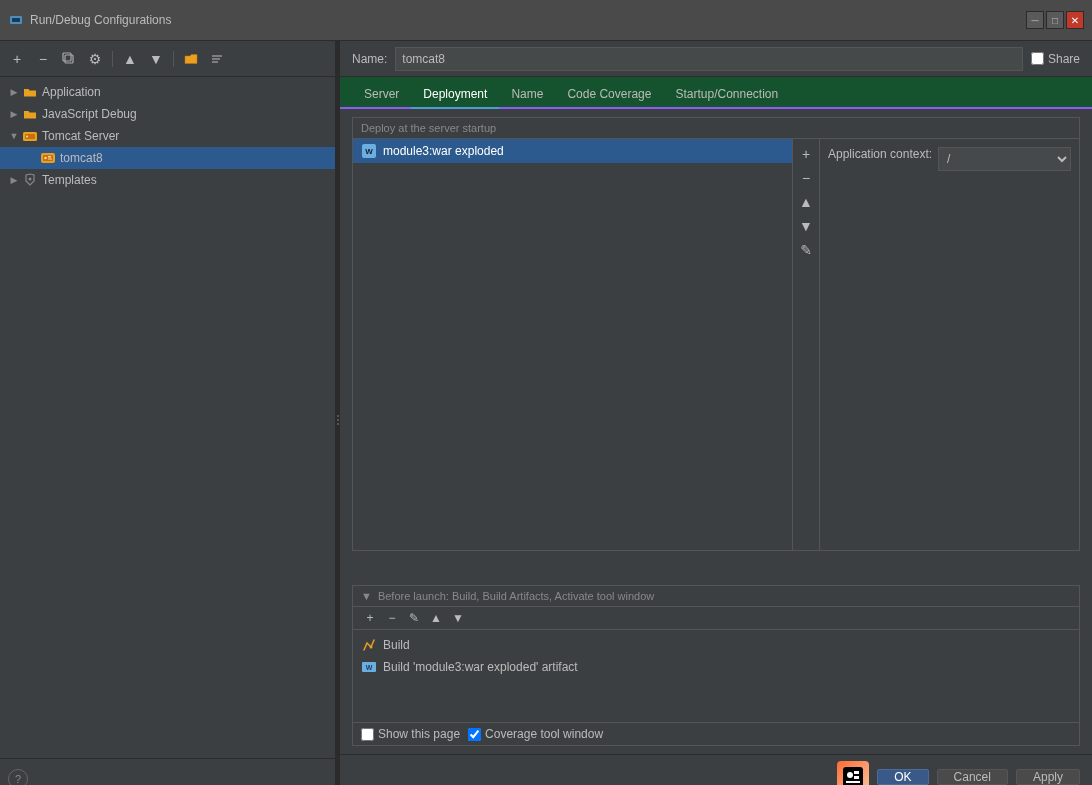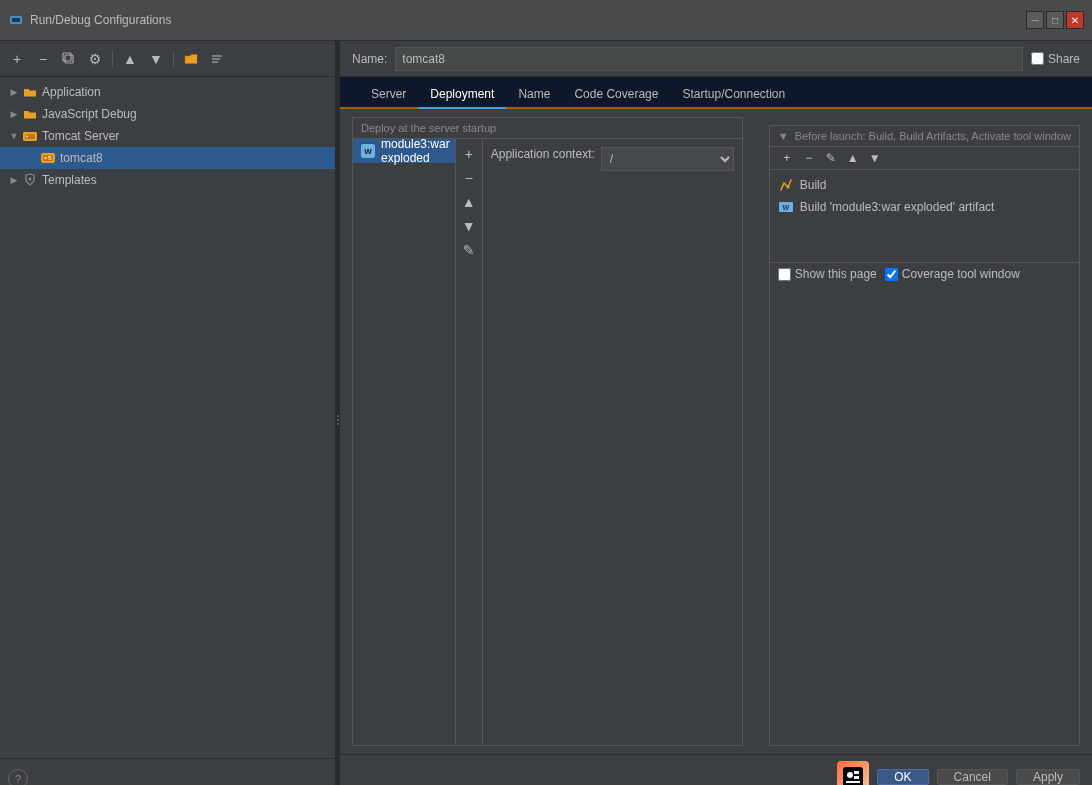--- a/index.html
+++ b/index.html
@@ -176,42 +176,43 @@
     }
     .share-checkbox {
       width: 13px;
       height: 13px;
       cursor: pointer;
     }
     .tabs-bar {
       height: 32px;
       display: flex;
       align-items: flex-end;
-      padding: 0 19px;
-      border-bottom: 2px solid #a16207;
-      background: #0f172a;
+      padding: 0 12px;
+      border-bottom: 2px solid #8b5cf6;
+      background: #14532d;
     }
     .tab {
       height: 28px;
       padding: 0 12px;
       display: flex;
       align-items: center;
       font-size: 12px;
       color: #bbbbbb;
       cursor: pointer;
       border-bottom: 2px solid transparent;
       margin-bottom: -2px;
     }
     .tab.active {
       color: #ffffff;
       border-bottom: 2px solid #4d9dd4;
     }
     .tab-content {
       flex: 1;
       display: flex;
+      flex-direction: column;
       padding: 8px 12px;
       overflow: hidden;
       gap: 26px;
     }
     .deploy-section {
       flex: 1;
       display: flex;
       flex-direction: column;
       border: 1px solid #555;
       background: #3c3f41;

